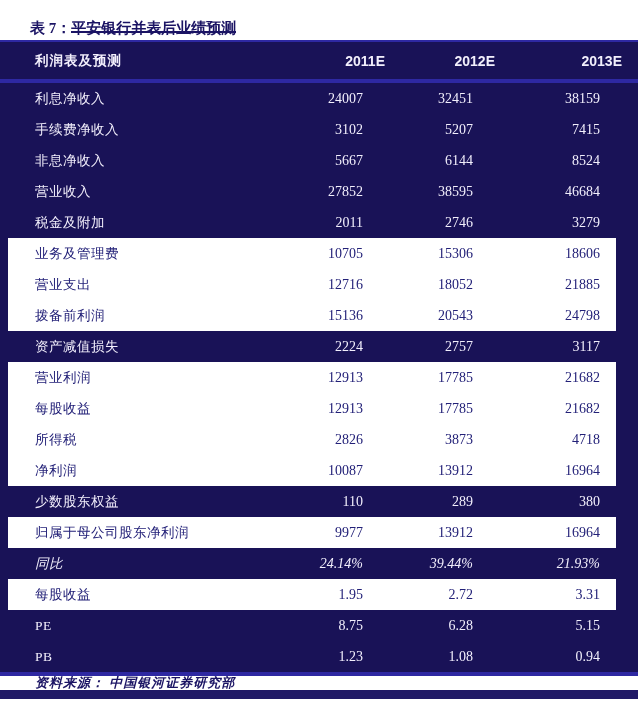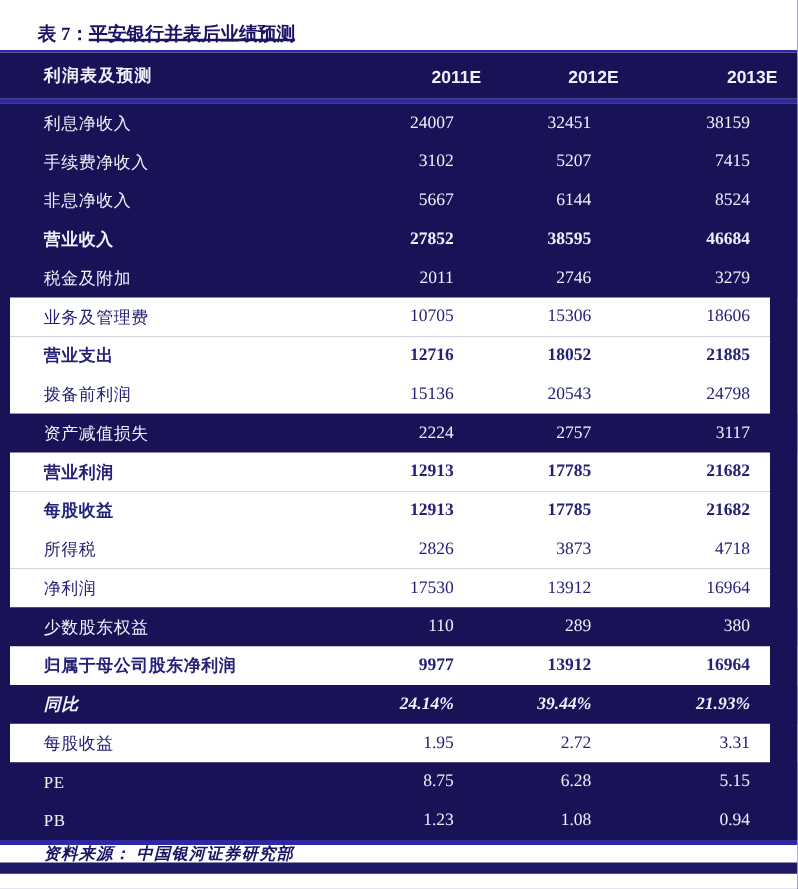--- a/index.html
+++ b/index.html
@@ -44,21 +44,21 @@
   .thick-rule{height:4px;background:var(--rule);}
 
   
   .tbody{background:var(--navy-bg);}
   .row{height:31px;display:flex;align-items:center;font-size:14px;}
   .row.dark{background:var(--navy-bg);color:var(--text-light);padding:0 38px 0 35px;}
   .row.light{background:#ffffff;color:var(--text-navy);margin:0 22px 0 8px;padding:0 16px 0 27px;}
   .row .label{flex:1;font-size:13.5px;letter-spacing:0.5px;}
   .row .v{width:110px;text-align:right;}
   .row .v.last{width:127px;text-align:right;}
-  .row.bold{font-weight:700;}
+  .row.bold{font-weight:400;}
   .row.italic{font-style:italic;}
 
   
   .footer{
     height:14px;display:flex;align-items:center;padding-left:35px;
     color:var(--title-navy);font-weight:700;font-style:italic;font-size:13px;
     background:#fff;letter-spacing:1px;
   }
   .bottom-band{height:9px;background:var(--band);}
 </style>
@@ -150,21 +150,21 @@
     <div class="v last">21682</div>
   </div>
       <div class="row light">
     <div class="label">所得税</div>
     <div class="v">2826</div>
     <div class="v">3873</div>
     <div class="v last">4718</div>
   </div>
       <div class="row light">
     <div class="label">净利润</div>
-    <div class="v">17530</div>
+    <div class="v">10087</div>
     <div class="v">13912</div>
     <div class="v last">16964</div>
   </div>
       <div class="row dark">
     <div class="label">少数股东权益</div>
     <div class="v">110</div>
     <div class="v">289</div>
     <div class="v last">380</div>
   </div>
       <div class="row light bold">

